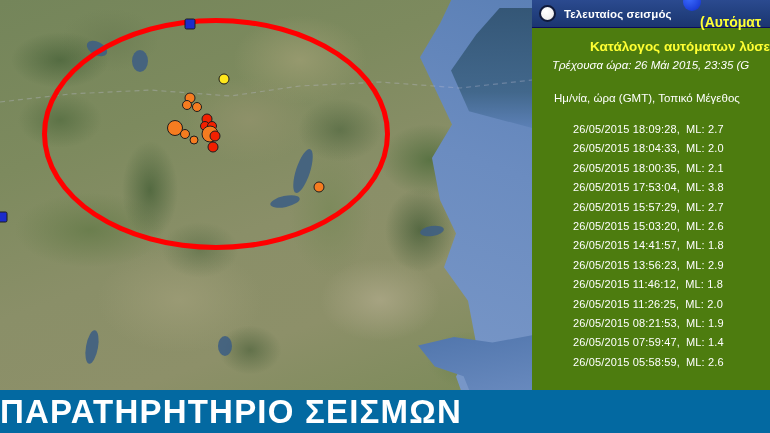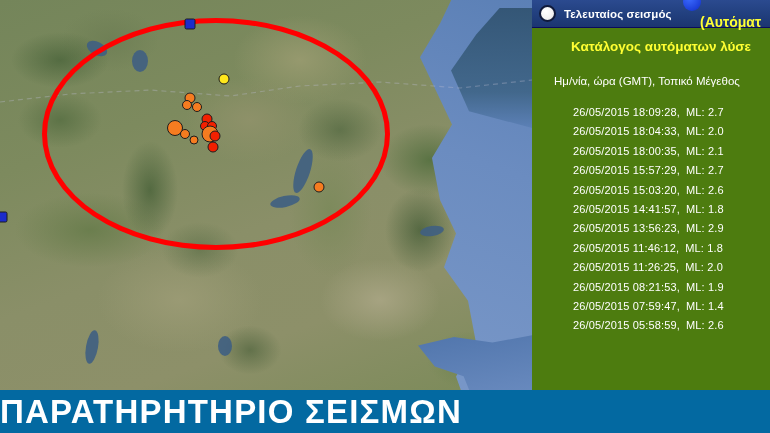--- a/index.html
+++ b/index.html
@@ -156,21 +156,21 @@
     position: absolute;
     left: 168px; top: 14px;
     color: #ffff33;
     font-size: 14px;
     font-weight: bold;
     white-space: nowrap;
   }
 
   .panel-title {
     margin-top: 11px;
-    text-align: center;
+    text-align: right;
     padding-left: 20px;
     color: #ffff33;
     font-size: 13.5px;
     font-weight: bold;
     white-space: nowrap;
   }
   .panel-subtitle {
     margin-top: 5px;
     padding-left: 20px;
     color: #ffffff;
@@ -278,27 +278,29 @@
 
     <div class="panel-header">
       <div class="radio-dot"></div>
       <div class="last-quake-label">Τελευταίος σεισμός</div>
       <div class="blue-dot"></div>
       <div class="auto-label">(Αυτόματ</div>
     </div>
 
     <div class="panel-title">Κατάλογος αυτόματων λύσε</div>
 
+    <div class="panel-subtitle">Τρέχουσα ώρα: 26 Μάι 2015, 23:35 (G</div>
 
     <div class="col-header">Ημ/νία, ώρα (GMT), Τοπικό Μέγεθος</div>
 
     <div class="quake-list" id="quake-list">
         <div class="quake-row"><span>26/05/2015 18:09:28,</span><span class="ml">ML: 2.7</span></div>
         <div class="quake-row"><span>26/05/2015 18:04:33,</span><span class="ml">ML: 2.0</span></div>
         <div class="quake-row"><span>26/05/2015 18:00:35,</span><span class="ml">ML: 2.1</span></div>
+        <div class="quake-row"><span>26/05/2015 17:53:04,</span><span class="ml">ML: 3.8</span></div>
         <div class="quake-row"><span>26/05/2015 15:57:29,</span><span class="ml">ML: 2.7</span></div>
         <div class="quake-row"><span>26/05/2015 15:03:20,</span><span class="ml">ML: 2.6</span></div>
         <div class="quake-row"><span>26/05/2015 14:41:57,</span><span class="ml">ML: 1.8</span></div>
         <div class="quake-row"><span>26/05/2015 13:56:23,</span><span class="ml">ML: 2.9</span></div>
         <div class="quake-row"><span>26/05/2015 11:46:12,</span><span class="ml">ML: 1.8</span></div>
         <div class="quake-row"><span>26/05/2015 11:26:25,</span><span class="ml">ML: 2.0</span></div>
         <div class="quake-row"><span>26/05/2015 08:21:53,</span><span class="ml">ML: 1.9</span></div>
         <div class="quake-row"><span>26/05/2015 07:59:47,</span><span class="ml">ML: 1.4</span></div>
         <div class="quake-row"><span>26/05/2015 05:58:59,</span><span class="ml">ML: 2.6</span></div>
       </div>

